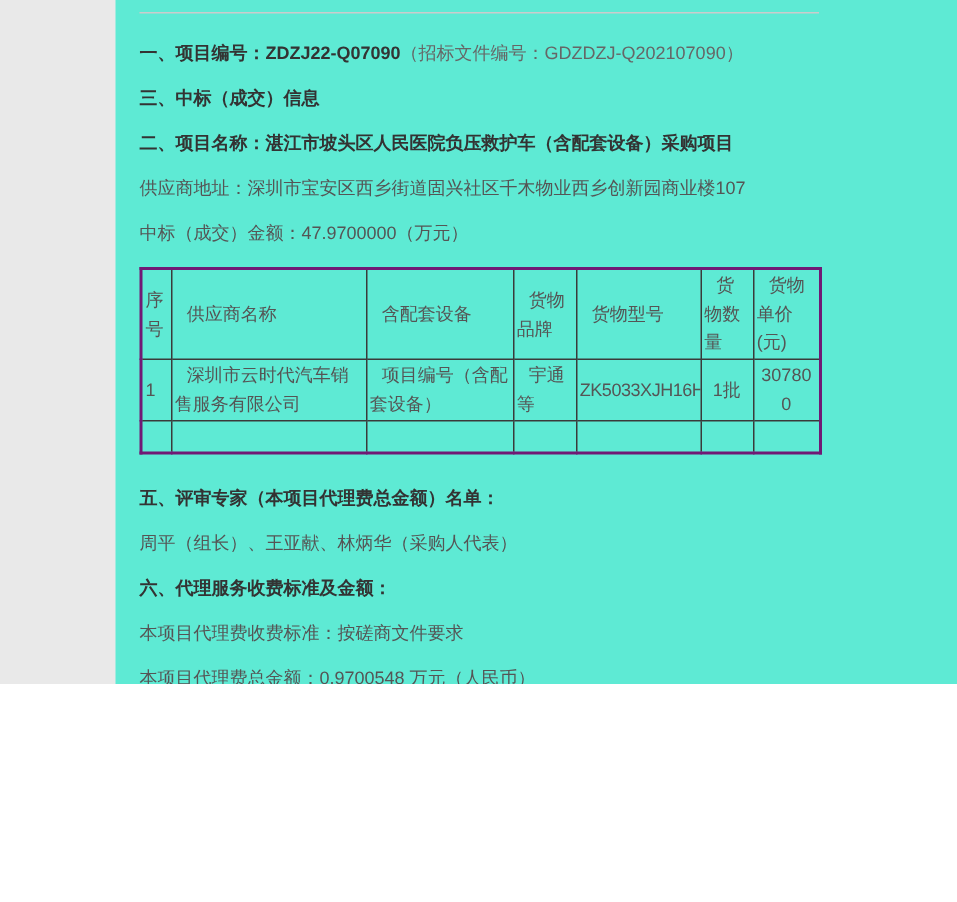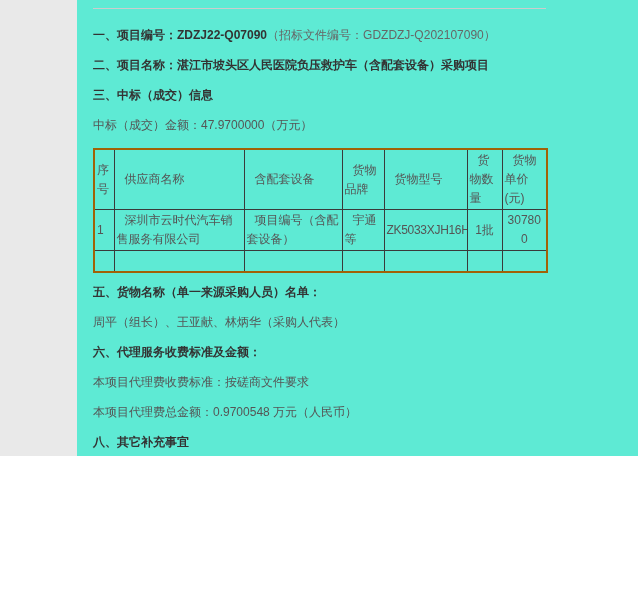--- a/index.html
+++ b/index.html
@@ -14,21 +14,21 @@
   .content { position:absolute; left:93px; top:8px; width:453px; }
   .top-divider { height:0; border-top:1px solid #cccccc; margin-bottom:19px; }
 
   .h, .t { margin:0 0 16px 0; font-size:12px; line-height:14px; }
   .h { color:#333333; font-weight:bold; }
   .t { color:#555555; font-weight:normal; }
   .sub { color:#666666; font-weight:normal; }
 
   table.bid {
     border-collapse:collapse; table-layout:fixed; width:453px;
-    border:2px solid #a16207; margin:0 0 12px 0;
+    border:2px solid #701a75; margin:0 0 22px 0;
   }
   table.bid th, table.bid td {
     border:1px solid #3a3a3a; font-size:12px; font-weight:normal; color:#555555;
     padding:1px 2px; line-height:19px; vertical-align:middle;
     word-break:break-all; overflow:hidden;
   }
   col.w0{width:20px} col.w1{width:130px} col.w2{width:98px} col.w3{width:42px}
   col.w4{width:83px} col.w5{width:35px} col.w6{width:45px}
   tr.hdr   { height:40px; }
   tr.data  { height:39px; }
@@ -43,25 +43,26 @@
 
 <div class="page">
   <div class="gutter-left"></div>
   <div class="gutter-right"></div>
 
   <div class="content">
     <div class="top-divider"></div>
 
     <p class="h"><span>一、项目编号：ZDZJ22-Q07090</span><span class="sub">（招标文件编号：GDZDZJ-Q202107090）</span></p>
 
+    <p class="h">三、中标（成交）信息</p>
+
     <p class="h">二、项目名称：湛江市坡头区人民医院负压救护车（含配套设备）采购项目</p>
 
-    <p class="h">三、中标（成交）信息</p>
 
-
+    <p class="t">供应商地址：深圳市宝安区西乡街道固兴社区千木物业西乡创新园商业楼107</p>
 
     <p class="t">中标（成交）金额：47.9700000（万元）</p>
 
 
     <table class="bid">
       <colgroup>
         <col class="w0">
           <col class="w1">
           <col class="w2">
           <col class="w3">
@@ -95,21 +96,21 @@
           <td></td>
           <td></td>
           <td></td>
           <td></td>
           <td></td>
           <td></td>
         </tr>
       </tbody>
     </table>
 
-    <p class="h">五、货物名称（单一来源采购人员）名单：</p>
+    <p class="h">五、评审专家（本项目代理费总金额）名单：</p>
 
     <p class="t">周平（组长）、王亚献、林炳华（采购人代表）</p>
 
     <p class="h">六、代理服务收费标准及金额：</p>
 
     <p class="t">本项目代理费收费标准：按磋商文件要求</p>
 
     <p class="t">本项目代理费总金额：0.9700548 万元（人民币）</p>
 
 

